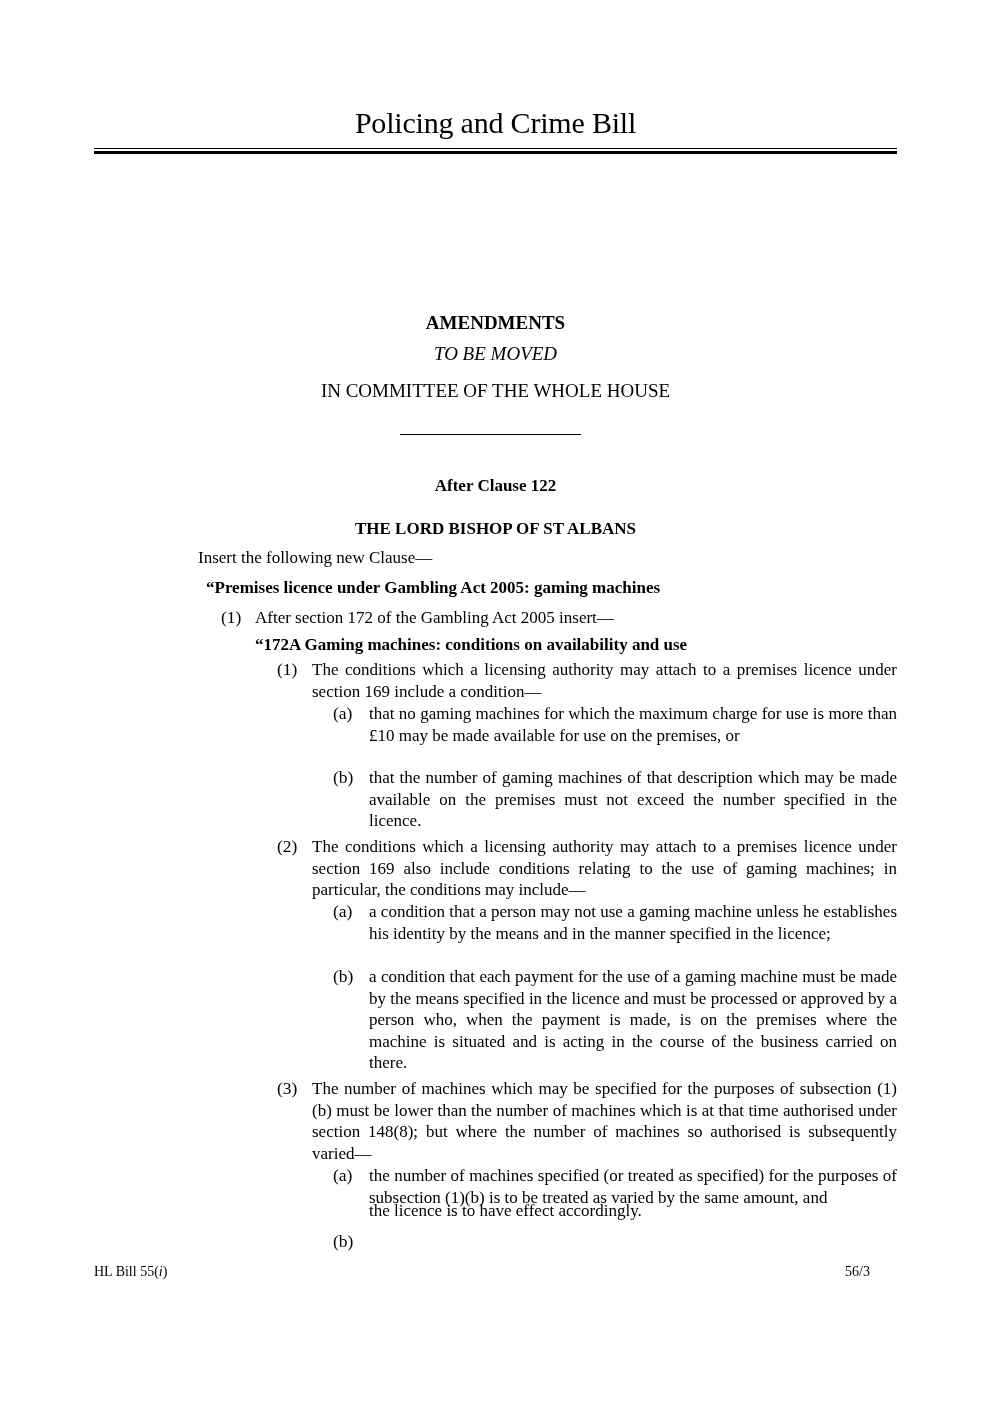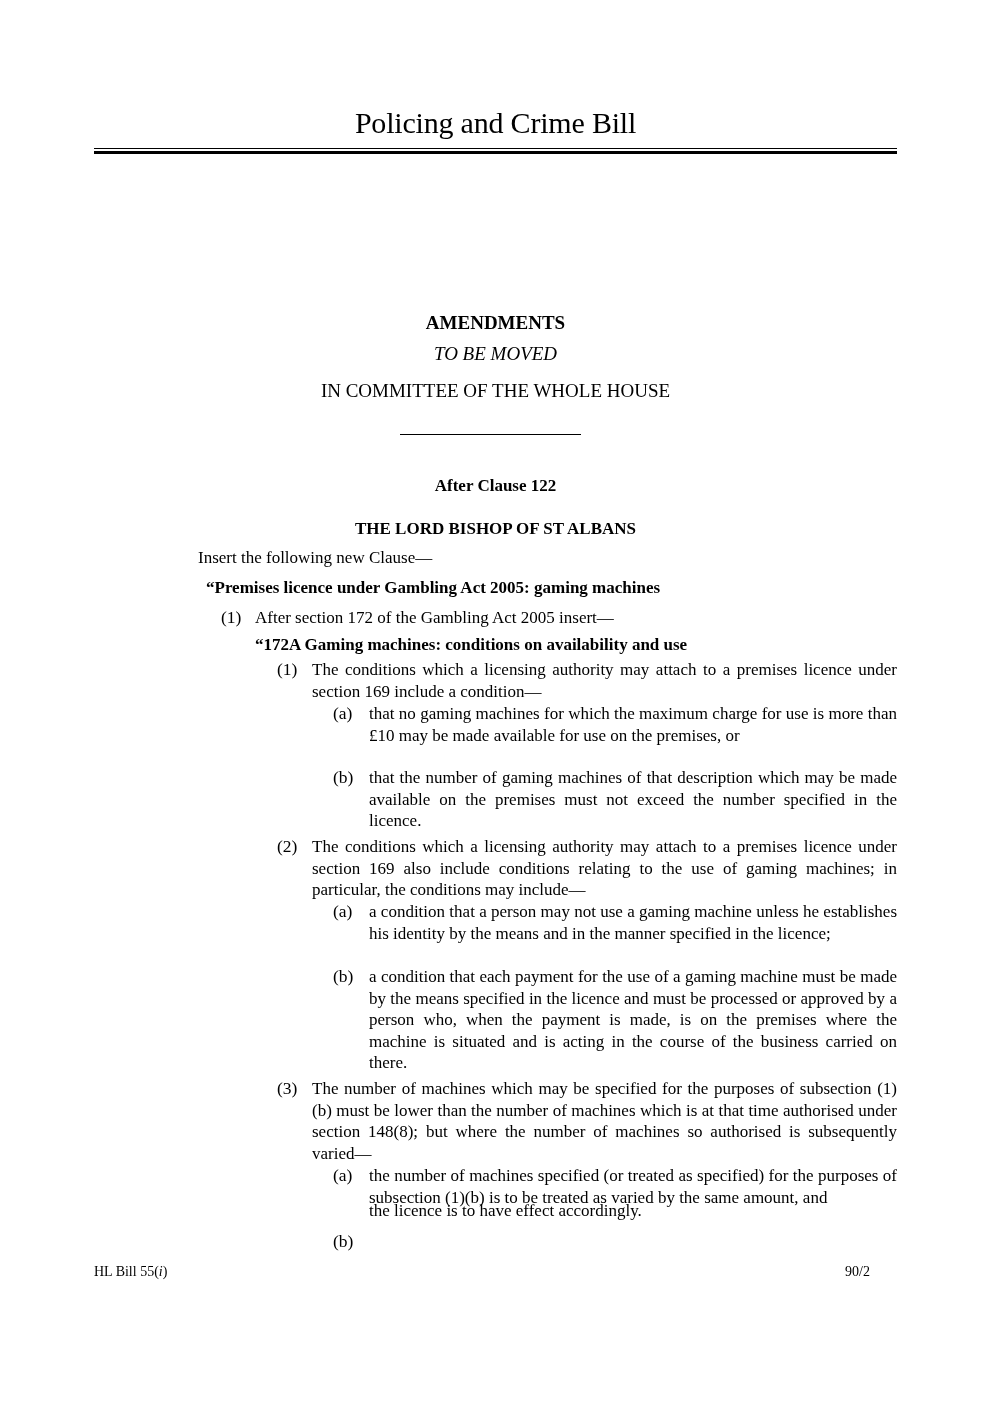--- a/index.html
+++ b/index.html
@@ -55,13 +55,13 @@
 <div class="abs txt just" style="left:369px; top:966px; width:528px;">a condition that each payment for the use of a gaming machine must be made by the means specified in the licence and must be processed or approved by a person who, when the payment is made, is on the premises where the machine is situated and is acting in the course of the business carried on there.</div>
 
 <div class="abs num" style="left:277px; top:1078px;">(3)</div>
 <div class="abs txt just" style="left:312px; top:1078px; width:585px;">The number of machines which may be specified for the purposes of subsection (1)(b) must be lower than the number of machines which is at that time authorised under section 148(8); but where the number of machines so authorised is subsequently varied—</div>
 <div class="abs num" style="left:333px; top:1165px;">(a)</div>
 <div class="abs txt just" style="left:369px; top:1165px; width:528px;">the number of machines specified (or treated as specified) for the purposes of subsection (1)(b) is to be treated as varied by the same amount, and</div>
 <div class="abs num" style="left:333px; top:1231px;">(b)</div>
 <div class="abs txt" style="left:369px; top:1200px;">the licence is to have effect accordingly.</div>
 
 <div class="abs footer" style="left:94px; top:1264px;"><span>HL Bill 55(</span><i>i</i><span>)</span></div>
-<div class="abs footer" style="left:845px; top:1264px;">90/2</div>
+<div class="abs footer" style="left:845px; top:1264px;">56/3</div>
 
 </body></html>

